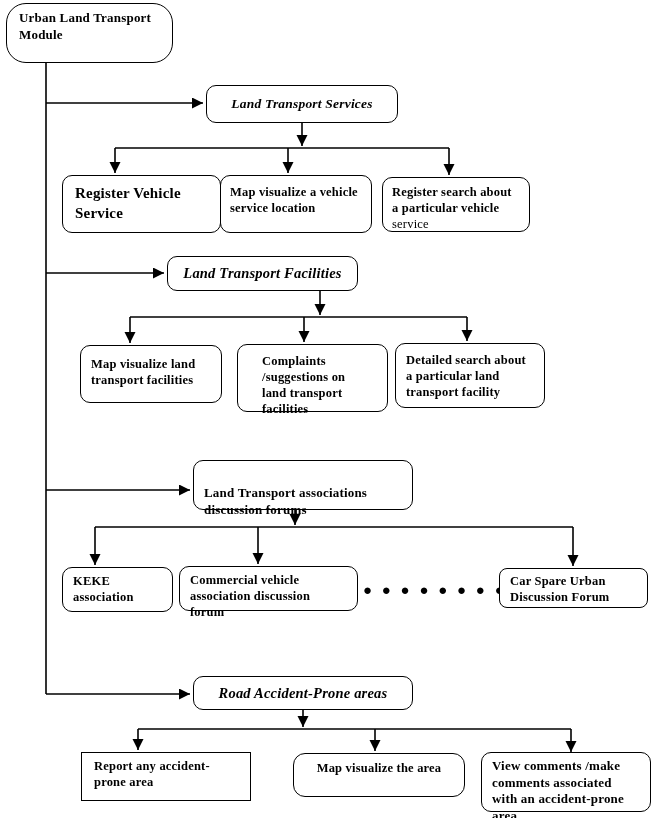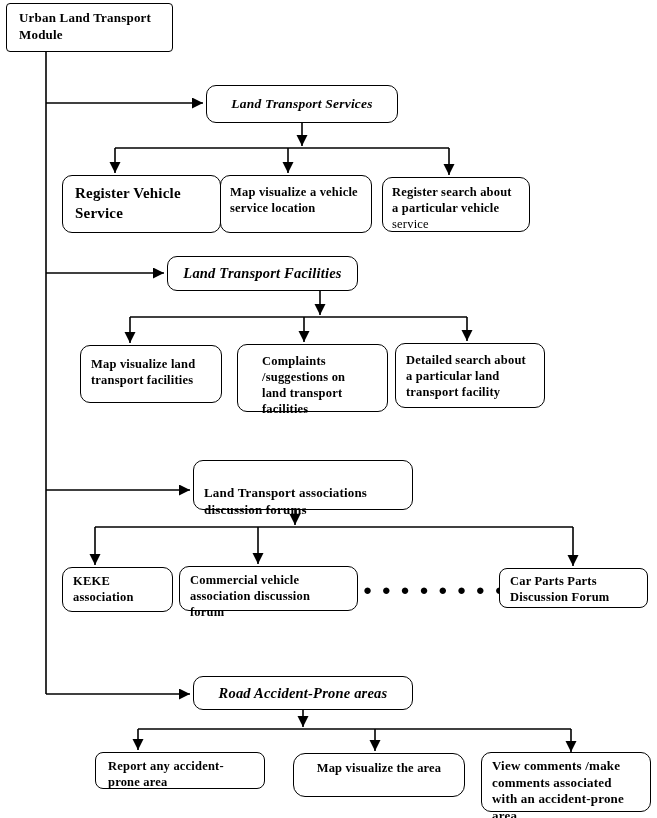--- a/index.html
+++ b/index.html
@@ -82,21 +82,21 @@
       <path d="M573,527 L573,566" marker-end="url(#arrow)"></path>
 
       <path d="M303,710 L303,727" marker-end="url(#arrow)"></path>
       <path d="M138,729 L571,729"></path>
       <path d="M138,729 L138,750" marker-end="url(#arrow)"></path>
       <path d="M375,729 L375,751" marker-end="url(#arrow)"></path>
       <path d="M571,729 L571,752" marker-end="url(#arrow)"></path>
     </g>
   </svg>
 
-  <div class="node" style="left:6px;top:3px;width:167px;height:49px;border-radius:4px;padding:6px 12px;font-size:13px;">
+  <div class="node" style="left:6px;top:3px;width:167px;height:60px;border-radius:20px;padding:6px 12px;font-size:13px;">
     <span>Urban Land Transport Module</span>
   </div>
 
   <div class="node center hdr" style="left:206px;top:85px;width:192px;height:38px;">
     <span>Land Transport Services</span>
   </div>
 
   <div class="node big" style="left:62px;top:175px;width:159px;height:58px;padding:8px 12px;">
     <span>Register Vehicle Service</span>
   </div>
@@ -127,28 +127,28 @@
   </div>
 
   <div class="node" style="left:62px;top:567px;width:111px;height:45px;padding:5px 10px;">
     <span>KEKE association</span>
   </div>
   <div class="node" style="left:179px;top:566px;width:179px;height:45px;padding:5px 10px;">
     <span>Commercial vehicle association discussion forum</span>
   </div>
   <div class="dots" style="left:363px;top:582px;">● ● ● ● ● ● ● ●</div>
   <div class="node" style="left:499px;top:568px;width:149px;height:40px;padding:4px 10px;border-radius:8px;">
-    <span>Car Parts Parts Discussion Forum</span>
+    <span>Car Spare Urban Discussion Forum</span>
   </div>
 
   <div class="node center hdr-lg" style="left:193px;top:676px;width:220px;height:34px;">
     <span>Road Accident-Prone areas</span>
   </div>
 
-  <div class="node" style="left:95px;top:752px;width:170px;height:37px;padding:5px 12px;border-radius:8px;">
+  <div class="node" style="left:81px;top:752px;width:170px;height:49px;padding:5px 12px;border-radius:0;">
     <span>Report any accident-prone area</span>
   </div>
   <div class="node center-top" style="left:293px;top:753px;width:172px;height:44px;padding:6px 10px;border-radius:12px;">
     <span>Map visualize the area</span>
   </div>
   <div class="node" style="left:481px;top:752px;width:170px;height:60px;padding:5px 10px;font-size:13px;">
     <span>View comments /make comments associated with an accident-prone area</span>
   </div>
 
 </div>

